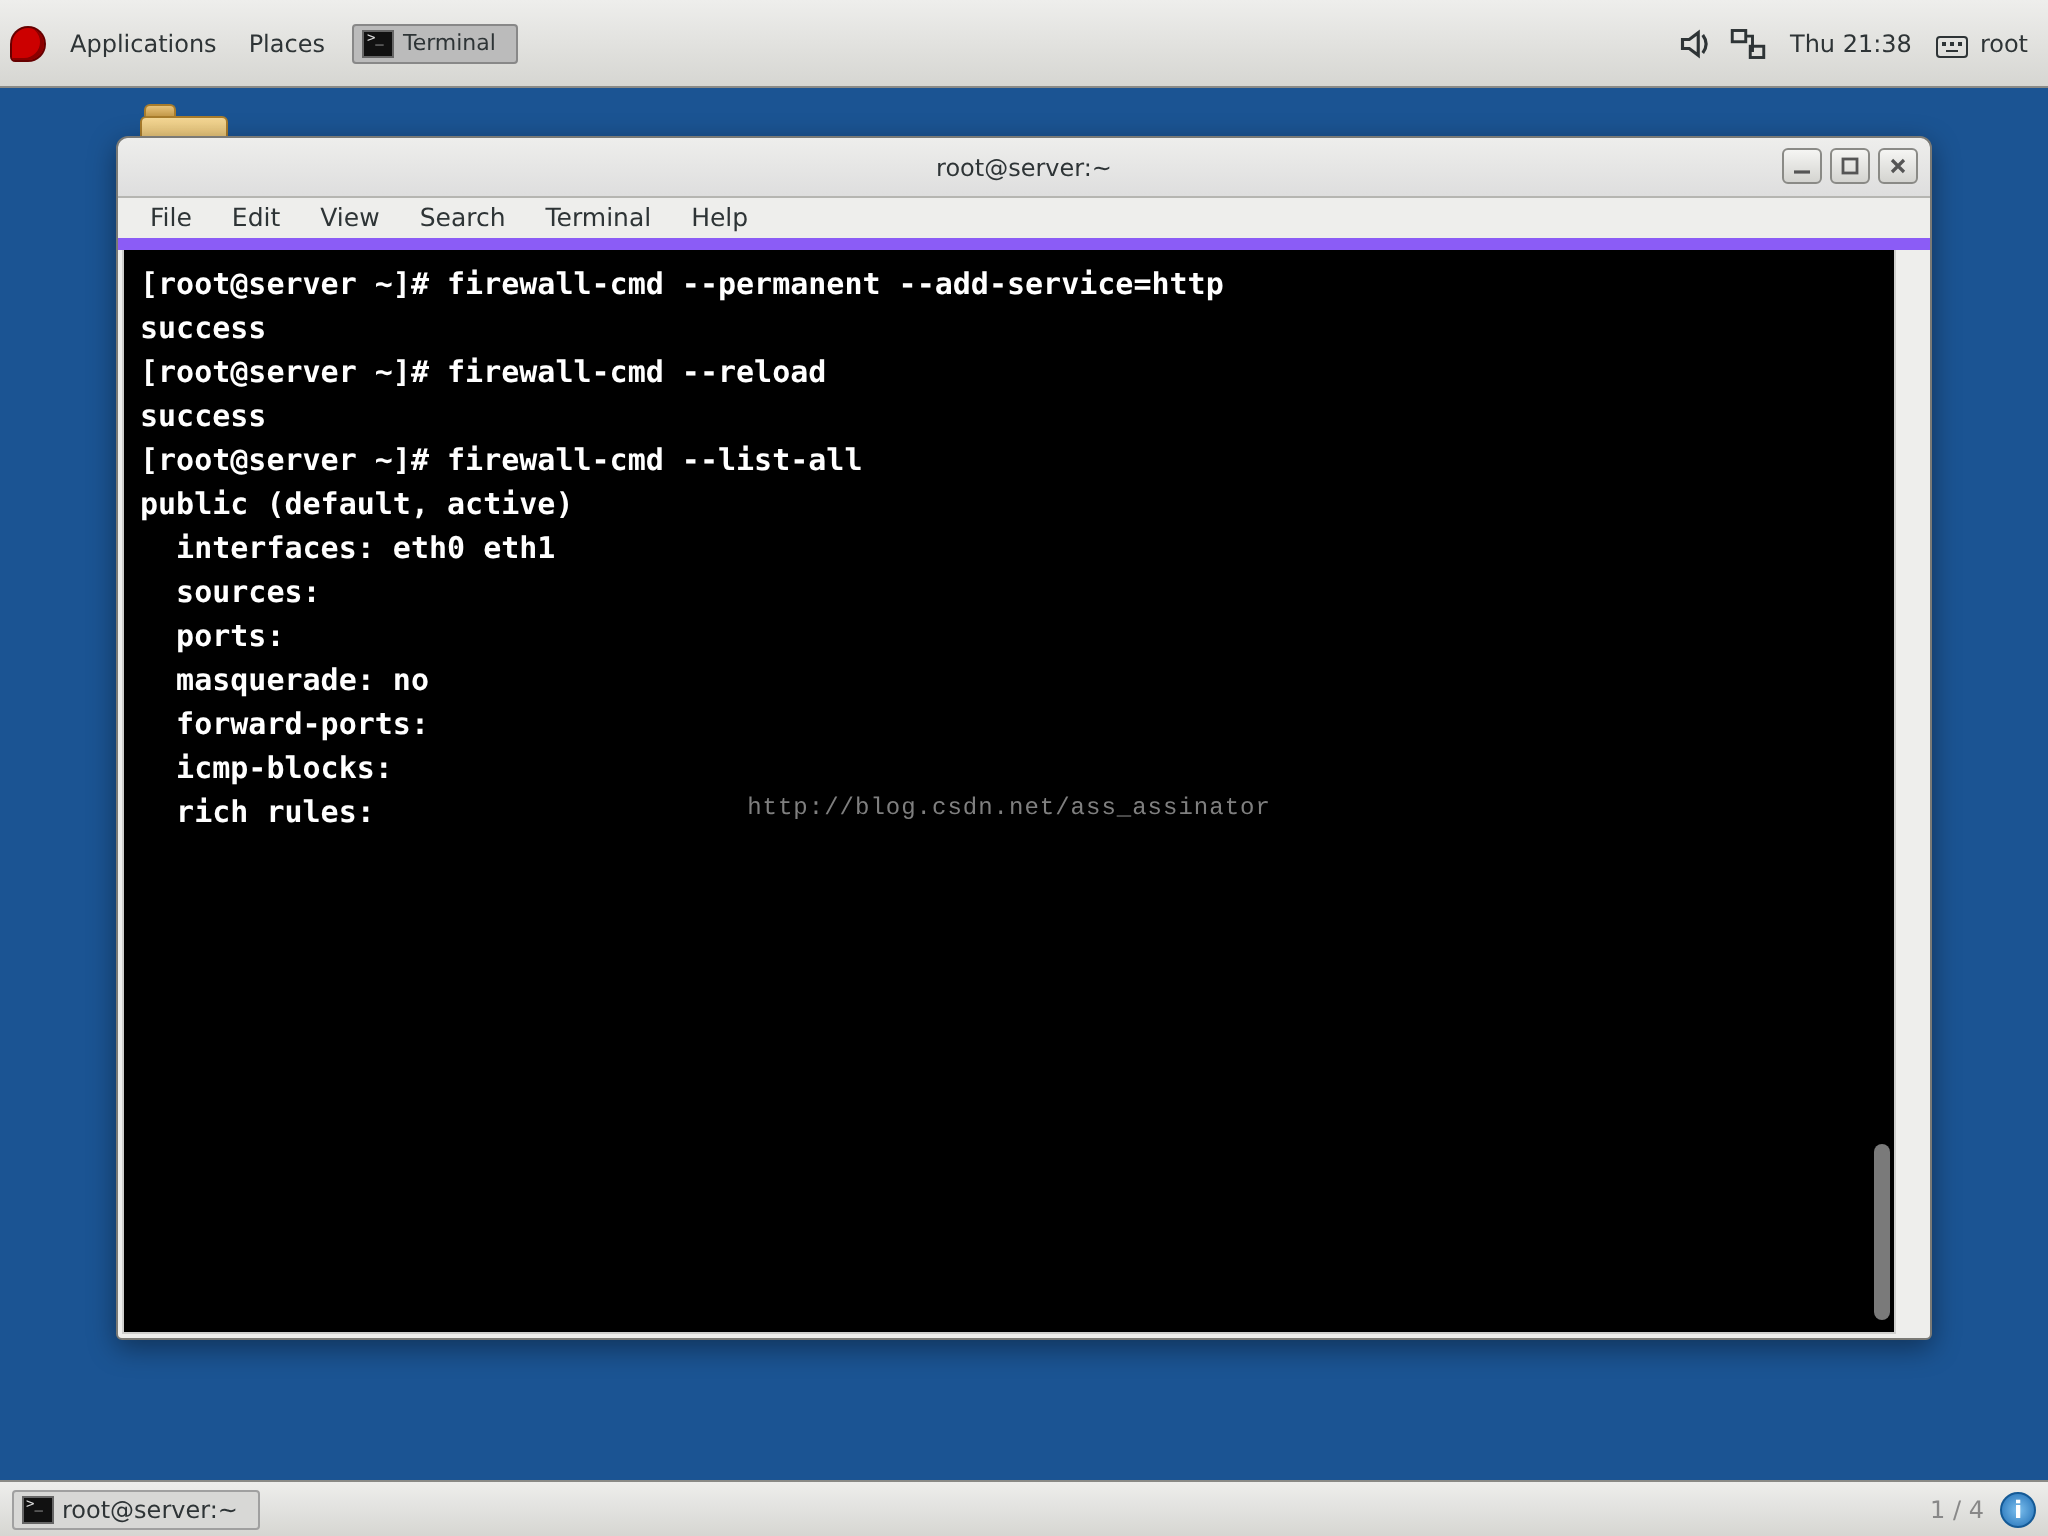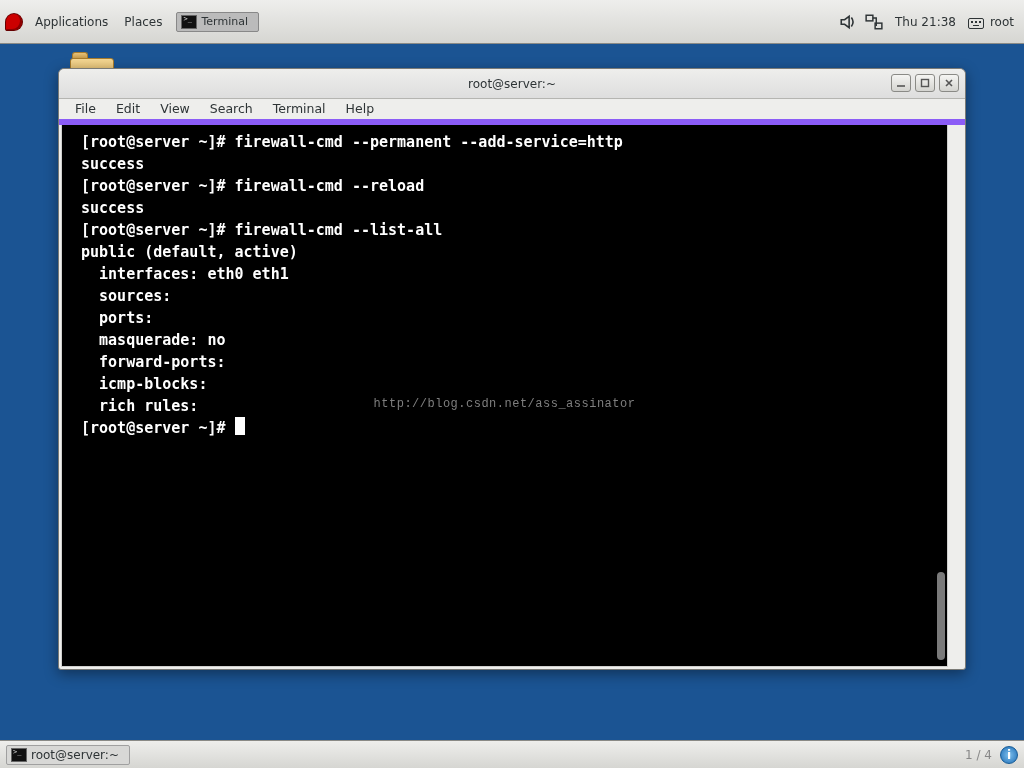--- a/index.html
+++ b/index.html
@@ -156,21 +156,21 @@
     }
     .menubar-item { padding: 0 10px; height: 26px; line-height: 26px; cursor: pointer; }
     .terminal-body {
       flex: 1;
       background: #000;
       color: #fff;
       font-family: "DejaVu Sans Mono", "Liberation Mono", monospace;
       font-size: 15px;
       font-weight: bold;
       line-height: 22px;
-      padding: 6px 8px 6px 19px;
+      padding: 6px 8px 6px 8px;
       position: relative;
       overflow: hidden;
       border: 1px solid #cfcfcd;
       border-top: none;
       margin: 0 17px 2px 2px;
     }
     .terminal-body .line { white-space: pre; }
     .cursor-block {
       display: inline-block;
       width: 10px; height: 18px;
@@ -303,21 +303,20 @@
         <div class="line">[root@server ~]# firewall-cmd --list-all</div>
         <div class="line">public (default, active)</div>
         <div class="line">  interfaces: eth0 eth1</div>
         <div class="line">  sources: </div>
         <div class="line">  ports: </div>
         <div class="line">  masquerade: no</div>
         <div class="line">  forward-ports: </div>
         <div class="line">  icmp-blocks: </div>
         <div class="line">  rich rules: </div>
         <div class="line"></div>
-        <div class="line">[root@server ~]# <span class="cursor-block"></span></div>
       </div>
     <div class="watermark">http://blog.csdn.net/ass_assinator</div>
     <div class="scrollbar-thumb"></div>
   </div>
 </div>
 
 <div class="bottom-panel">
   <div class="bottom-task">
     <div class="term-mini-icon"></div>
     <span>root@server:~</span>

